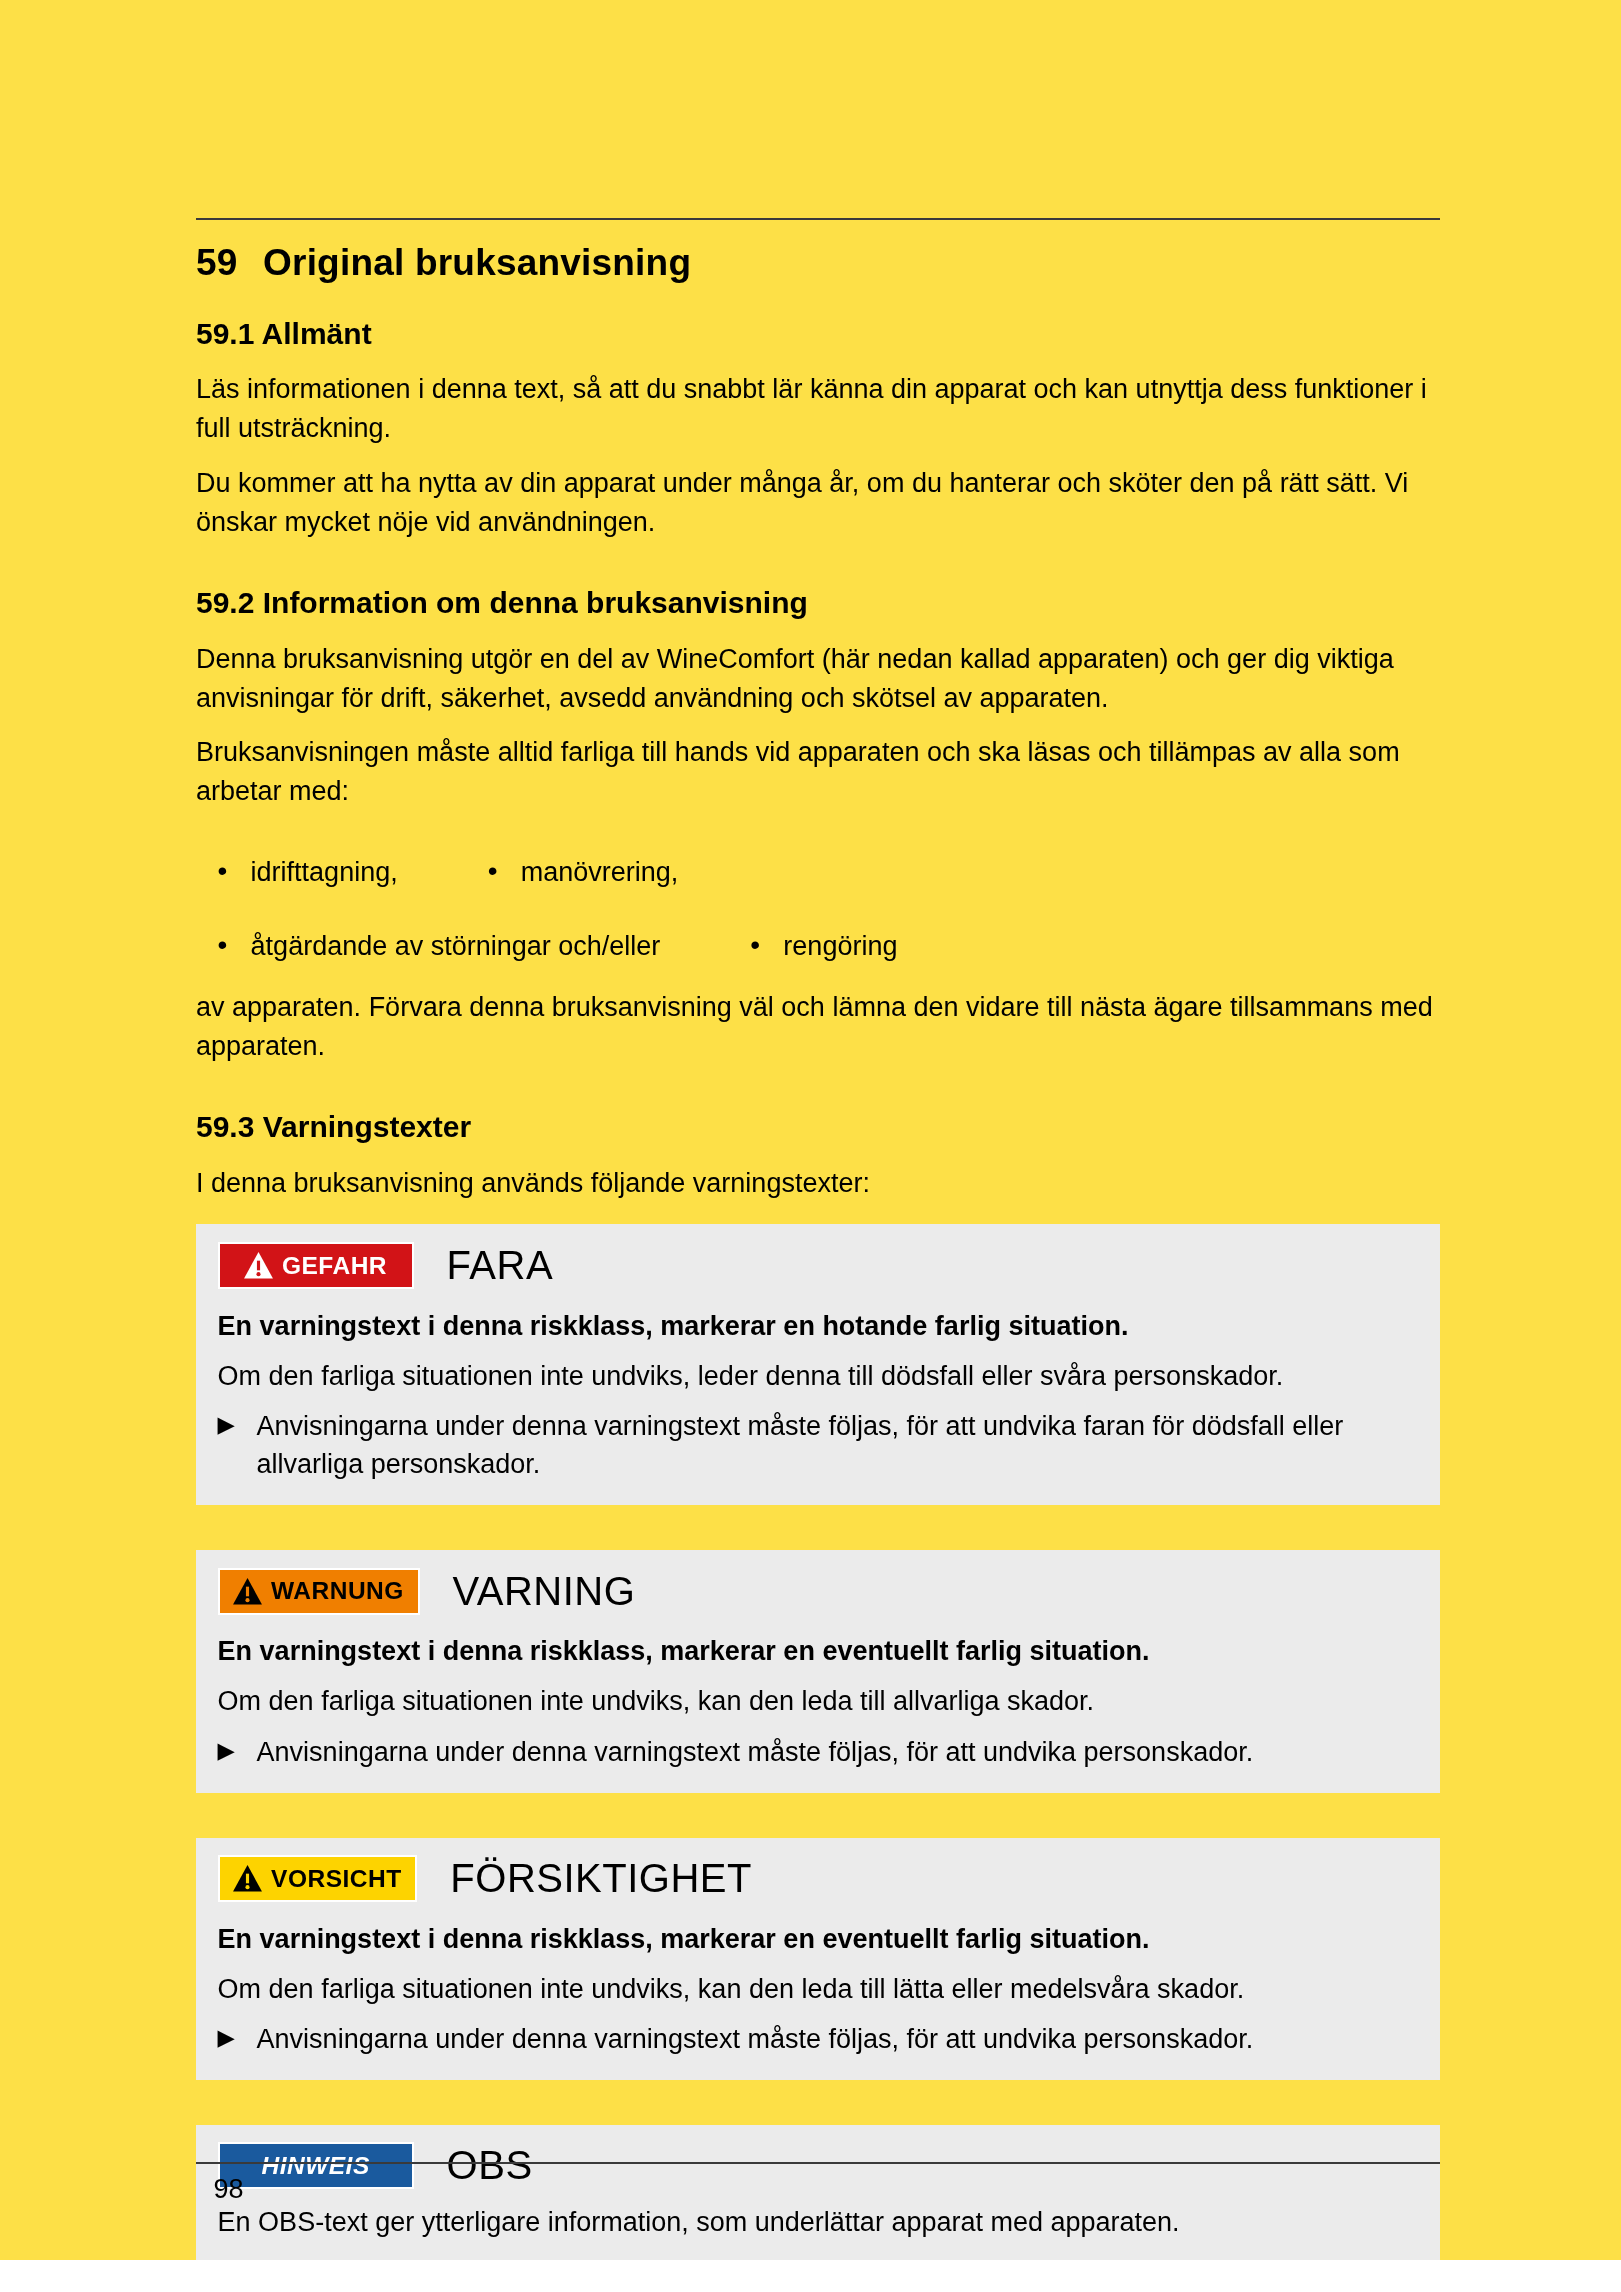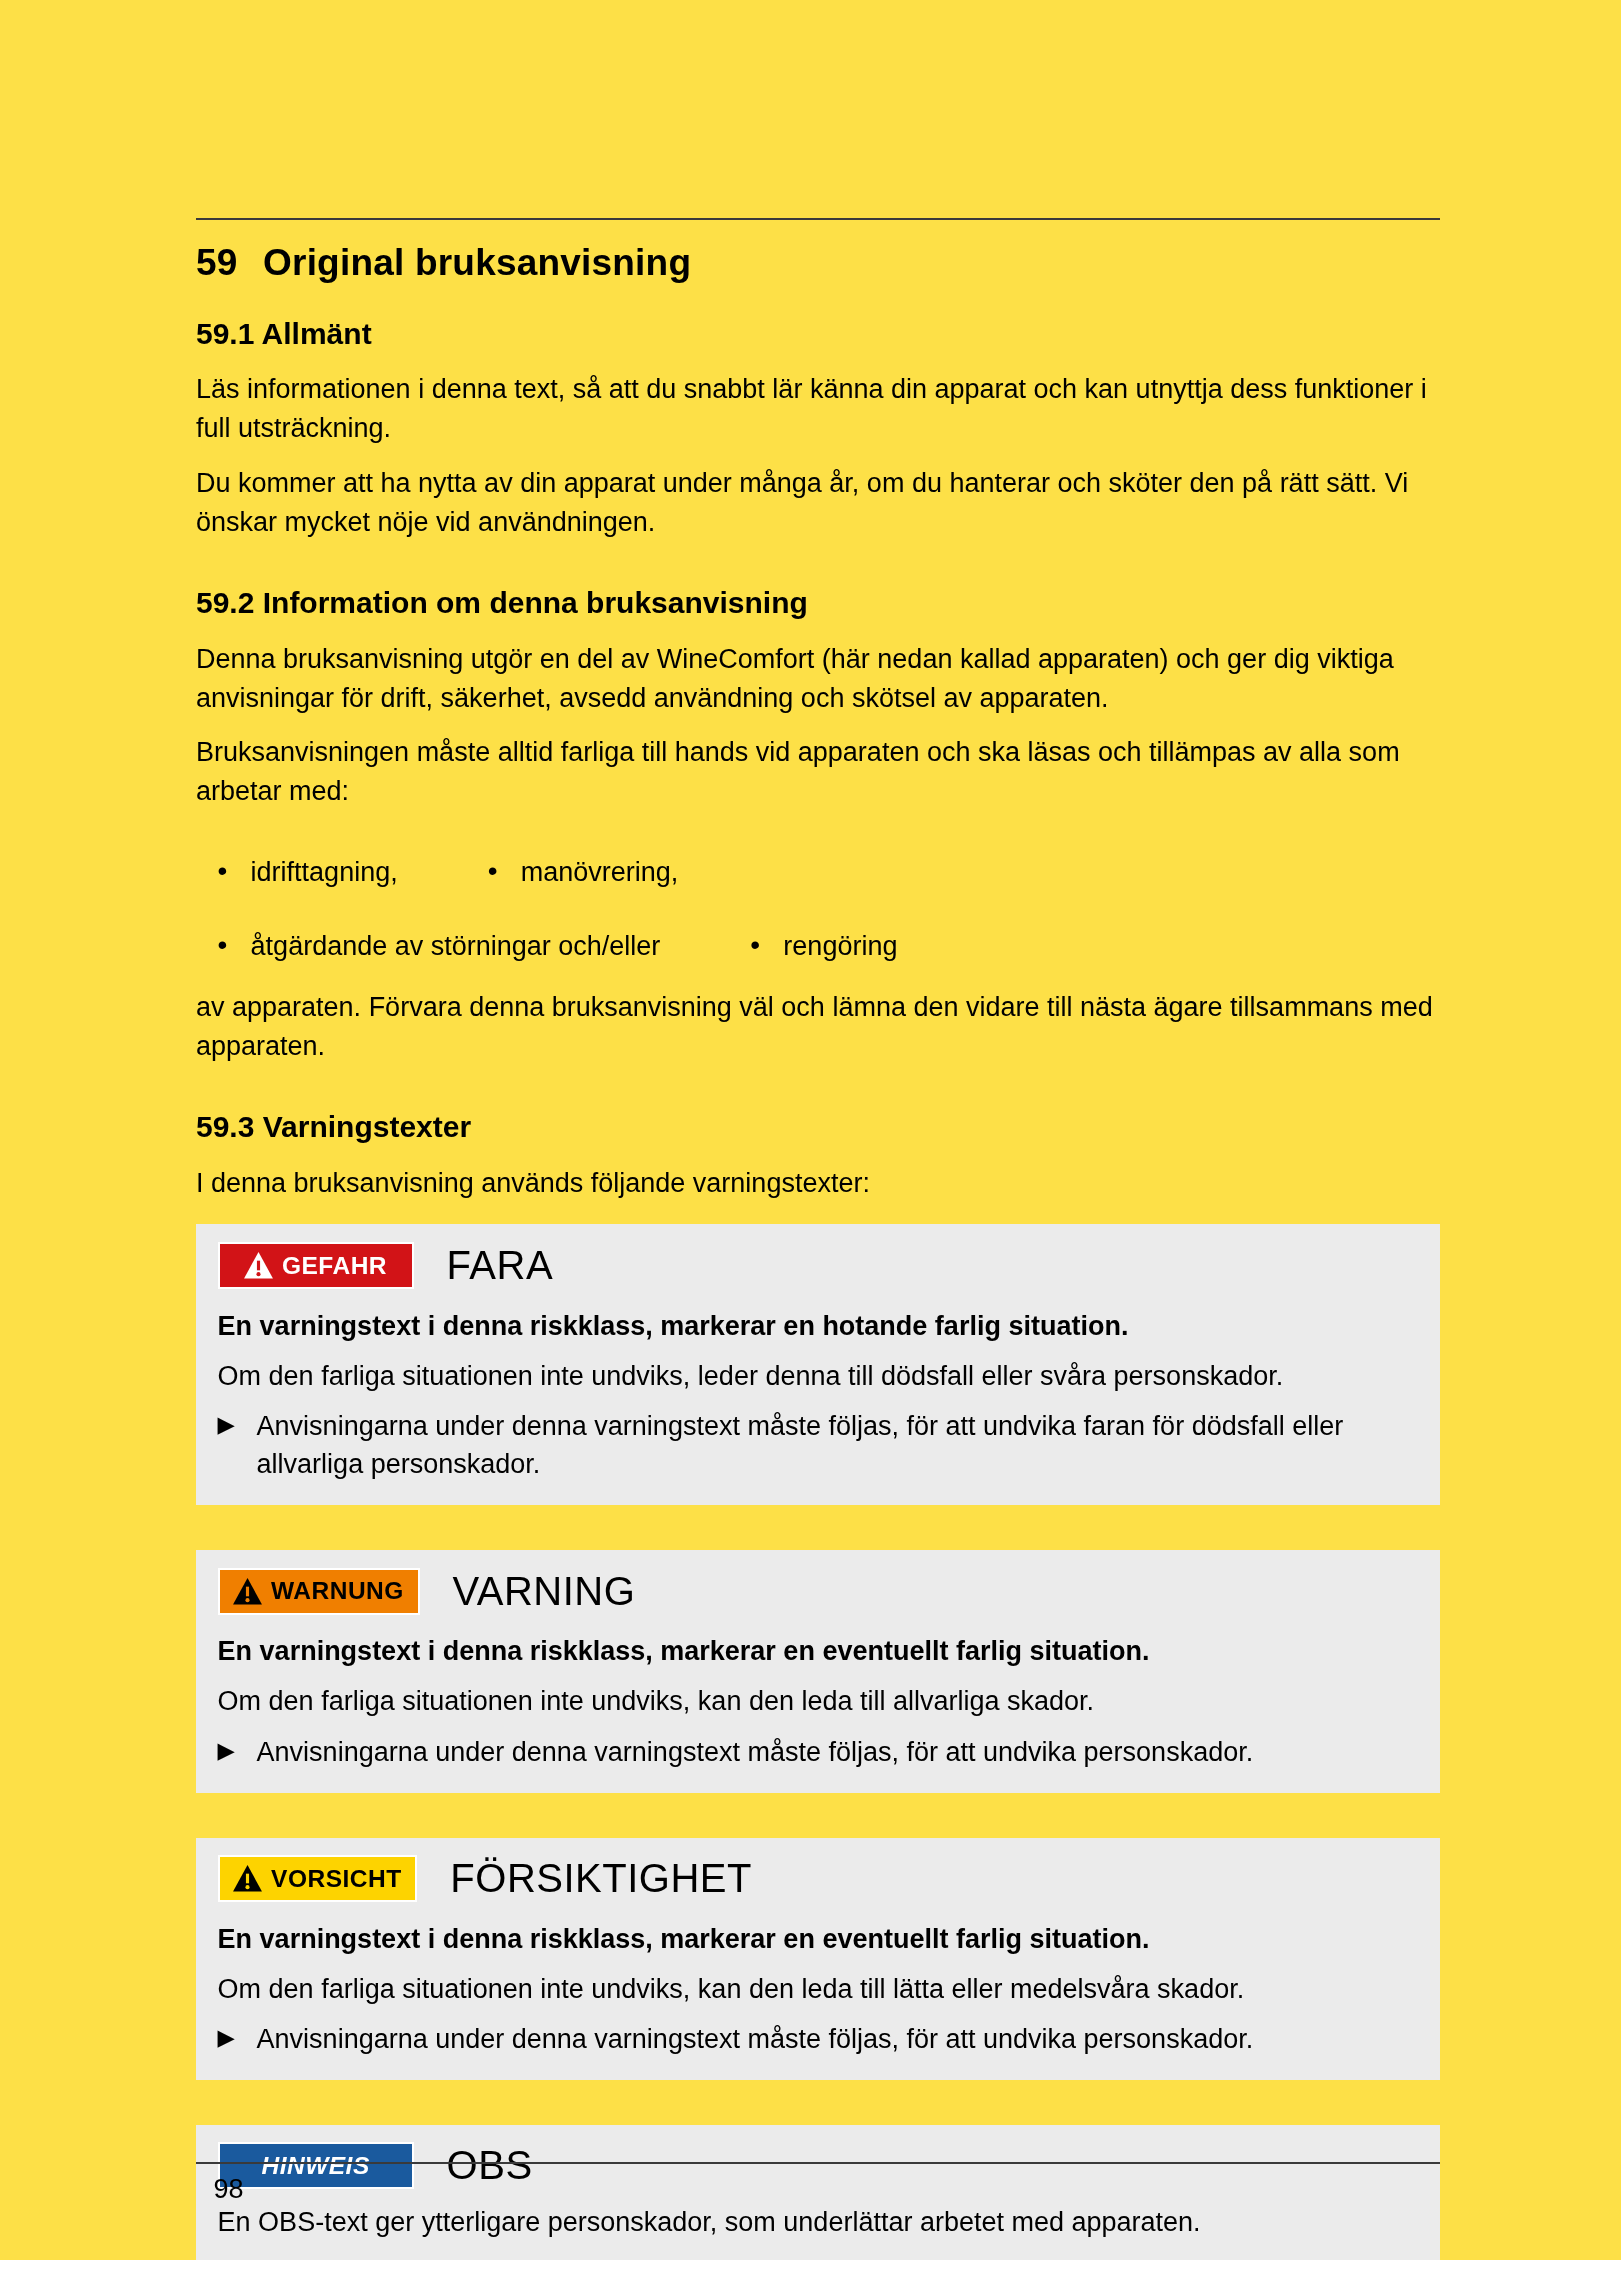--- a/index.html
+++ b/index.html
@@ -163,21 +163,21 @@
     <p class="warn-instr">Anvisningarna under denna varningstext måste följas, för att undvika personskador.</p>
   </div>
 
   <div class="warn-box" style="margin-bottom:0;">
     <div class="warn-title-row" style="margin-bottom:13.7px;">
       <span class="badge text-light italic" style="background: rgb(26, 90, 158);">
         <span>HINWEIS</span>
       </span>
       <span class="warn-title">OBS</span>
     </div>
-    <p class="warn-text" style="margin-bottom:3.9px;">En OBS-text ger ytterligare personskador, som underlättar arbetet med apparaten.</p>
+    <p class="warn-text" style="margin-bottom:3.9px;">En OBS-text ger ytterligare information, som underlättar apparat med apparaten.</p>
   </div>
 
   <div class="footer">
     <hr class="rule">
     <div class="page-number">98</div>
   </div>
 
 </div>
 
 

